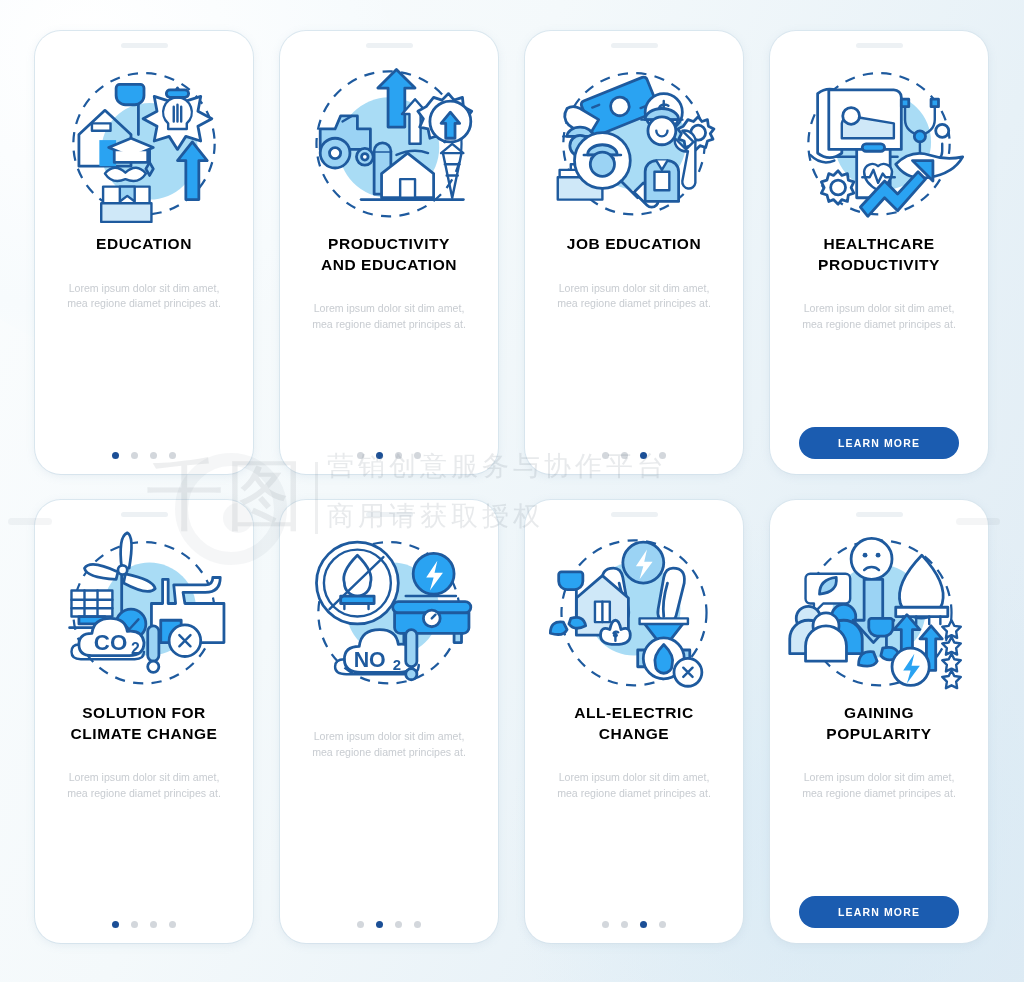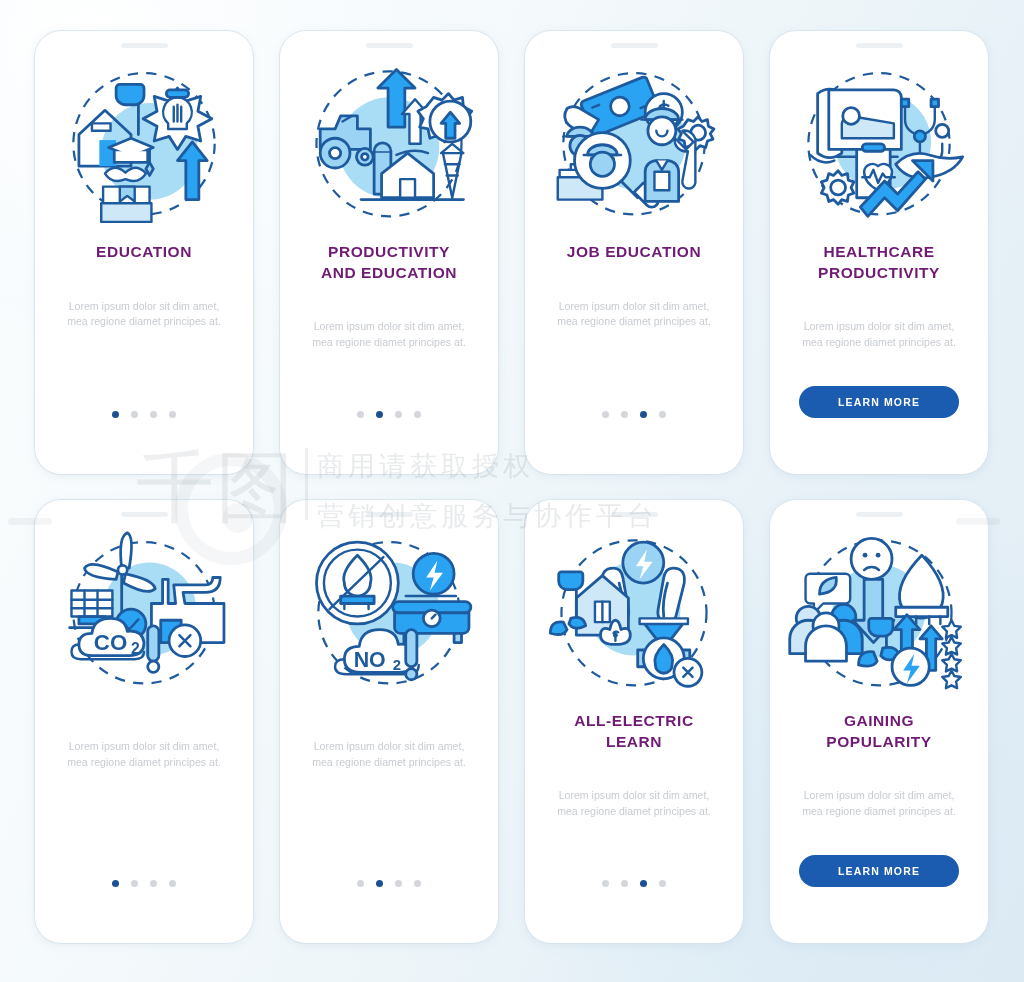--- a/index.html
+++ b/index.html
@@ -28,22 +28,22 @@
     width: 700px; height: 700px; border-radius: 50%;
     background: radial-gradient(circle at 50% 50%, rgba(214,233,244,.75) 0%, rgba(214,233,244,0) 70%);
   }
 
   
   .watermark {
     position: absolute; inset: 0; pointer-events: none;
     z-index: 5;
   }
   .wm-logo-box {
-    position: absolute; left: 136px; top: 448px;
-    display: flex; align-items: flex-start; gap: 3px;
+    position: absolute; left: 146px; top: 448px;
+    display: flex; align-items: flex-end; gap: 3px;
   }
   .wm-mark {
     font-size: 78px; line-height: 1;
     color: rgba(120,132,142,0.13);
     font-family: "DejaVu Sans", sans-serif;
     letter-spacing: 2px;
     font-weight: 400;
   }
   .wm-bar {
     width: 3px; height: 72px;
@@ -111,45 +111,45 @@
 
   .illustration {
     width: 186px; height: 172px;
     margin-top: 14px;
     flex: none;
     position: relative;
   }
   .illustration svg { width: 100%; height: 100%; display: block; }
 
   .card-title {
-    margin-top: 8px;
+    margin-top: 0;
     text-align: center;
-    color: #701a75;
+    color: #000000;
     font-weight: bold;
     font-size: 15.5px;
     letter-spacing: 0.55px;
     line-height: 1.33;
     padding: 0 12px;
     white-space: pre-line;
     flex: none;
   }
 
   .card-desc {
-    margin-top: 36px;
+    margin-top: 26px;
     text-align: center;
     color: #c8ccd1;
     font-size: 10.6px;
     line-height: 1.48;
     padding: 0 28px;
     flex: none;
   }
 
   .footer {
     margin-top: auto;
-    margin-bottom: 56px;
+    margin-bottom: 15px;
     display: flex;
     align-items: flex-start;
     justify-content: center;
     width: 100%;
     flex: none;
   }
 
   .dots { display: flex; gap: 12px; align-items: center; }
   .dot { width: 7px; height: 7px; border-radius: 50%; background: #d3d7dc; }
   .dot.active { background: #1b4f96; }
@@ -188,22 +188,22 @@
 
 <div class="watermark">
   <div class="wm-ring"></div>
   <div class="wm-dot"></div>
   <div class="wm-dash-l"></div>
   <div class="wm-dash-r"></div>
   <div class="wm-logo-box">
     <span class="wm-mark">千图</span>
     <span class="wm-bar"></span>
     <span class="wm-text-col">
+      <span class="wm-line">营销创意服务与协作平台</span>
       <span class="wm-line">商用请获取授权</span>
-      <span class="wm-line">营销创意服务与协作平台</span>
     </span>
   </div>
 </div>
 
 <div class="grid" id="grid">
     <div class="phone">
       <div class="speaker"></div>
       <div class="illustration">
     <svg viewBox="0 0 200 185">
       <circle cx="100" cy="88" r="76" fill="none" stroke="#1e5a9e" stroke-width="2.4" class="dash"></circle>
@@ -388,20 +388,22 @@
       <circle cx="144" cy="118" r="17" class="st-dk f-wh"></circle>
       <path class="st-dk2" d="M138 112 l12 12 M150 112 l-12 12"></path>
       <path class="st-dk f-wh" d="M44 134 q-14 0 -14 -12 q0 -12 14 -12 q2 -16 20 -16 q16 0 18 14 q16 -2 18 12 q0 14 -16 14 z"></path>
       <path class="st-dk2" d="M30 122 q-8 0 -8 8 q0 8 10 8 h58 q10 0 10 -8"></path>
       <text x="46" y="128" font-family="Liberation Sans, sans-serif" font-size="24" font-weight="bold" fill="#1e5a9e">CO</text>
       <text x="86" y="132" font-family="Liberation Sans, sans-serif" font-size="17" font-weight="bold" fill="#1e5a9e">2</text>
       <path class="st-dk f-md" d="M104 108 a6 6 0 0 1 12 0 v26 a6 6 0 0 1 -12 0 z"></path>
       <circle cx="110" cy="146" r="6" class="st-dk f-wh"></circle>
     </svg>
       </div>
+      <div class="card-title">SOLUTION FOR
+CLIMATE CHANGE</div>
       <div class="card-desc">Lorem ipsum dolor sit dim amet, mea regione diamet principes at.</div>
       <div class="footer">
         <div class="dots">
           <span class="dot active"></span>
           <span class="dot"></span>
           <span class="dot"></span>
           <span class="dot"></span>
         </div>
       </div>
     </div>
@@ -468,21 +470,21 @@
       <path class="st-dk f-br" d="M110 98 h44 l-14 18 v14 h-16 v-14 z"></path>
       <path class="st-dk2 f-wh" d="M106 94 h52 v6 h-52 z"></path>
       <path class="st-dk f-md" d="M104 128 h56 v18 h-56 z"></path>
       <circle cx="132" cy="137" r="22" class="st-dk f-wh"></circle>
       <path class="st-dk f-br" d="M132 122 q12 12 9 22 a9 9 0 0 1 -18 0 q-3 -10 9 -22 z"></path>
       <circle cx="158" cy="152" r="15" class="st-dk f-wh"></circle>
       <path class="st-dk2" d="M153 147 l10 10 M163 147 l-10 10"></path>
     </svg>
       </div>
       <div class="card-title">ALL-ELECTRIC
-LEARN</div>
+CHANGE</div>
       <div class="card-desc">Lorem ipsum dolor sit dim amet, mea regione diamet principes at.</div>
       <div class="footer">
         <div class="dots">
           <span class="dot"></span>
           <span class="dot"></span>
           <span class="dot active"></span>
           <span class="dot"></span>
         </div>
       </div>
     </div>

